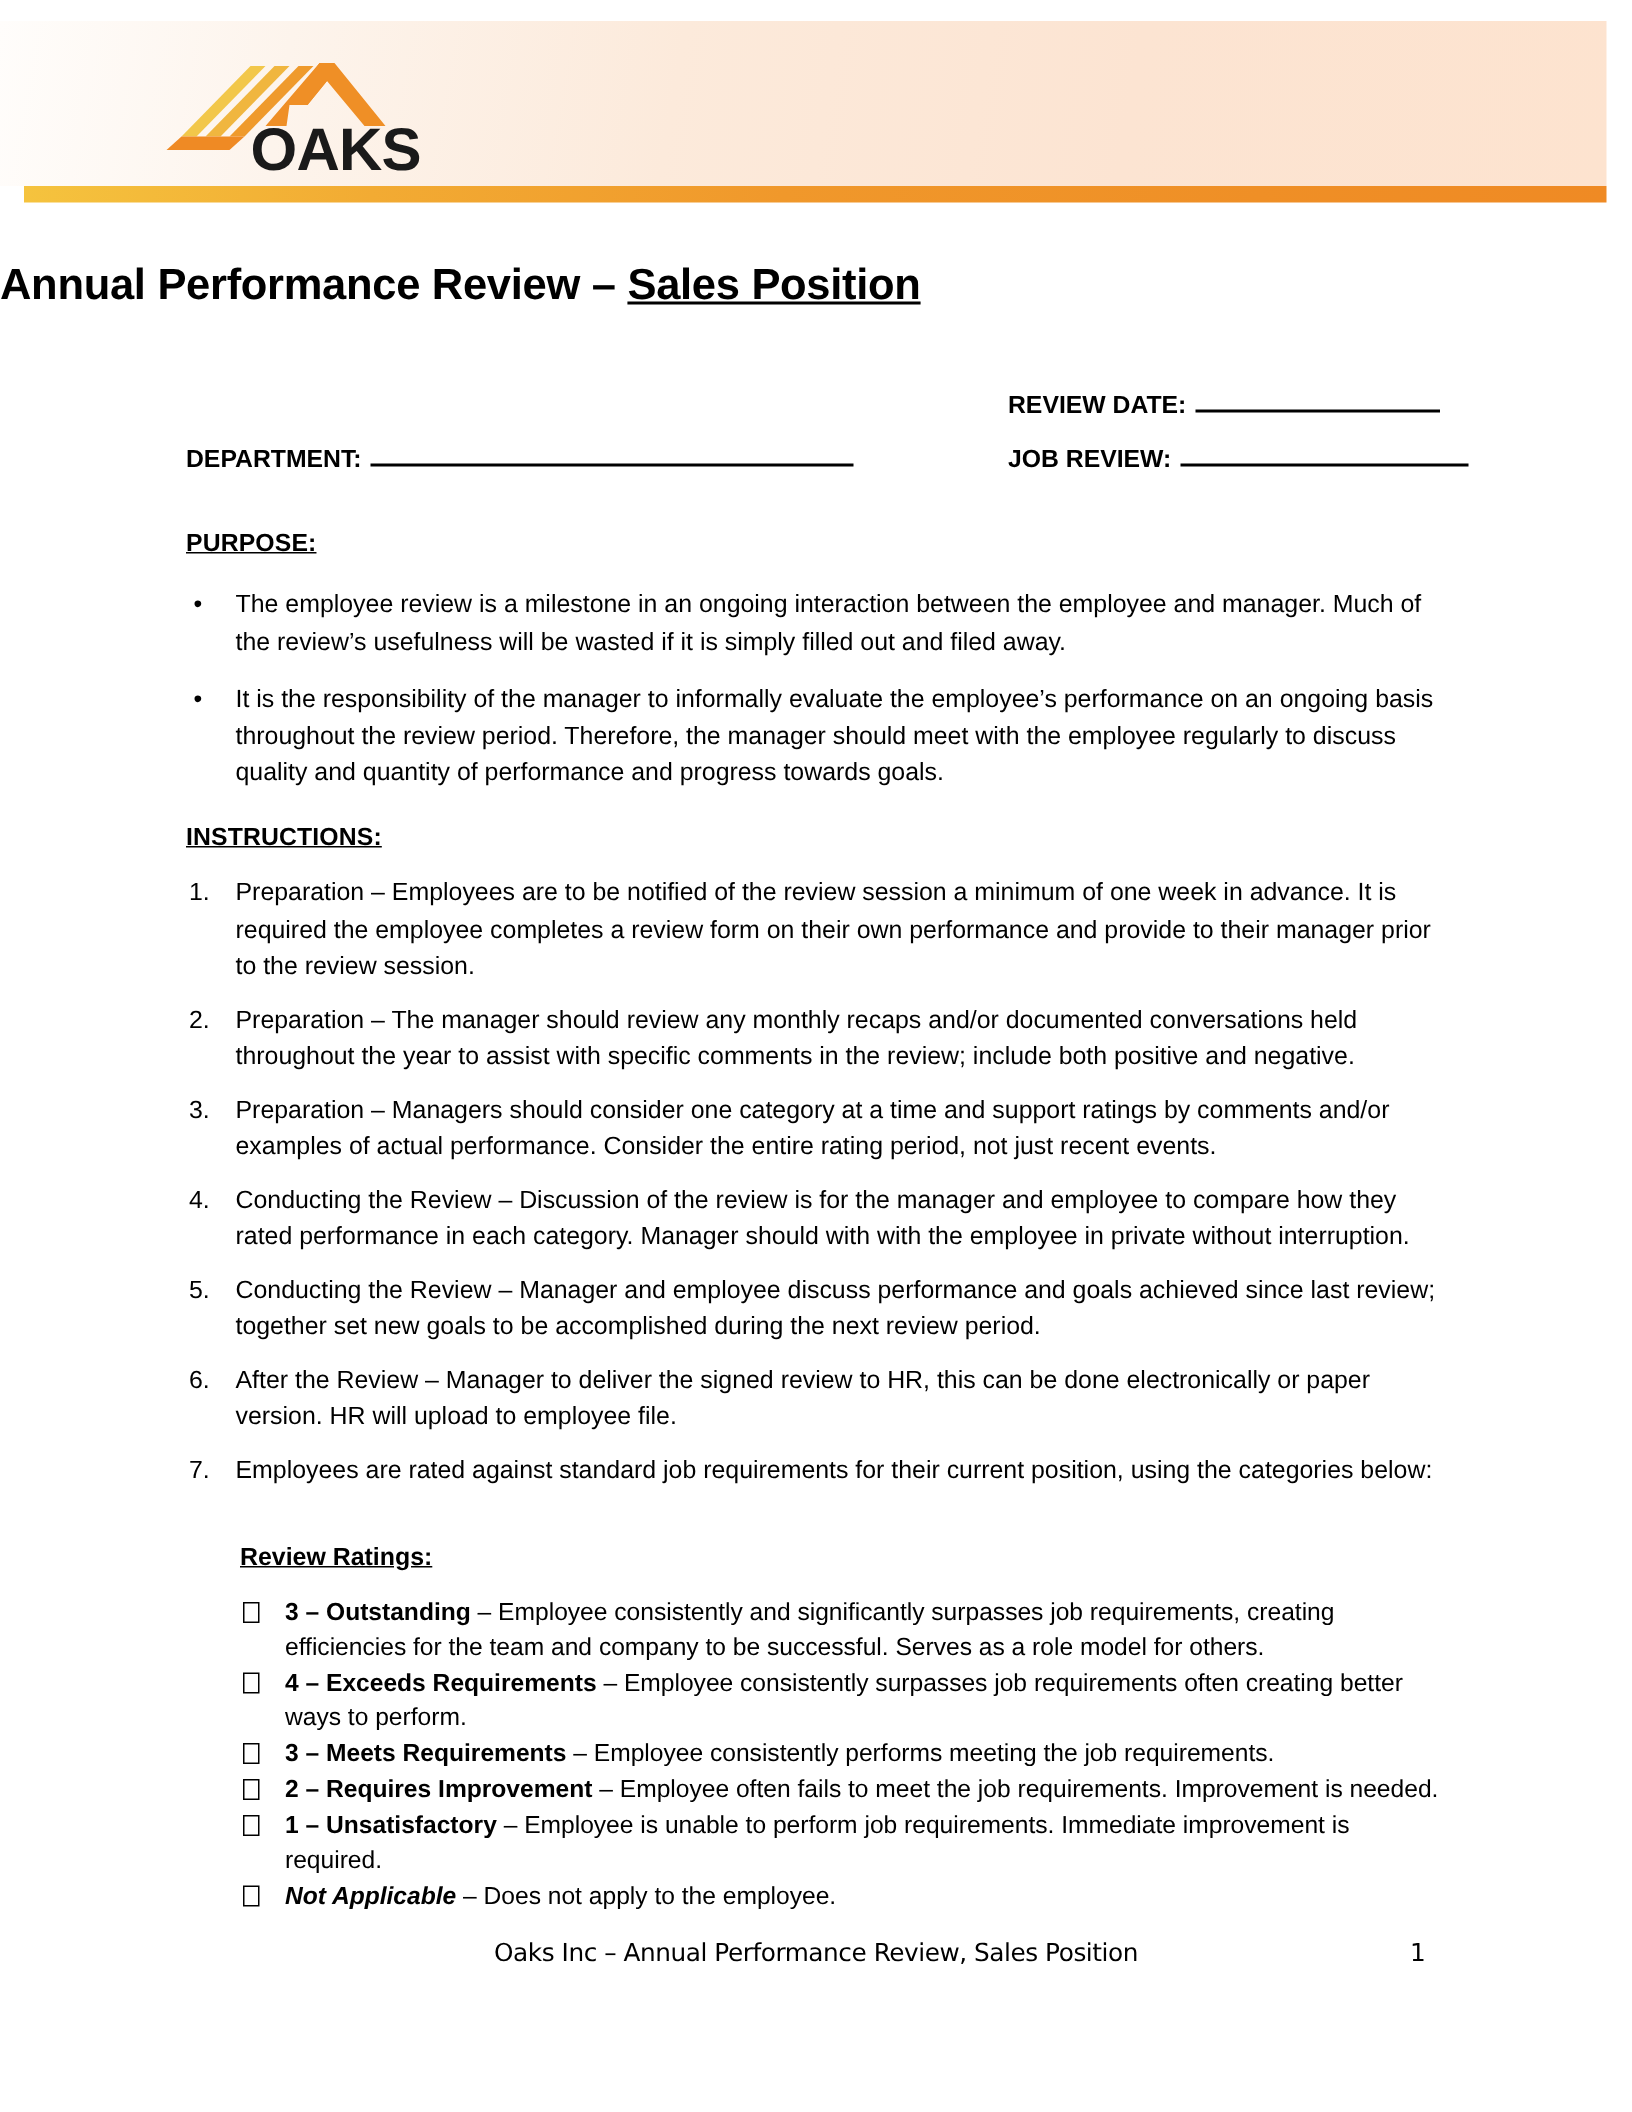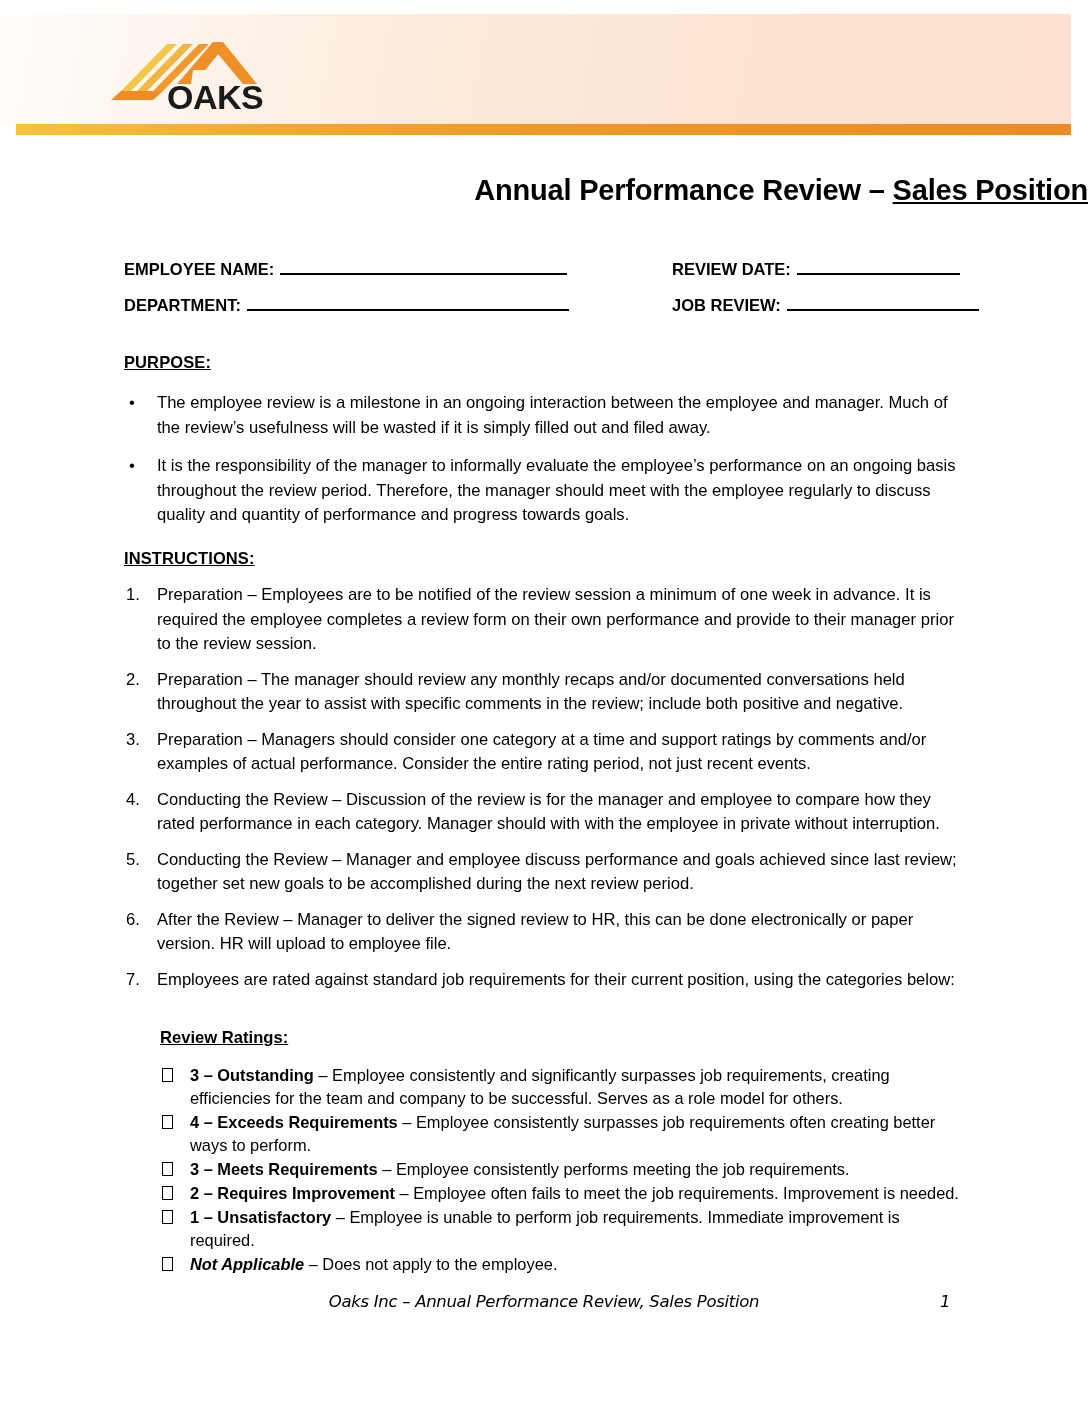--- a/index.html
+++ b/index.html
@@ -50,41 +50,41 @@
     left: 105px;
     top: 36px;
     width: 180px;
     height: 78px;
   }
   #logo svg { display: block; }
   #logo-word {
     position: absolute;
     left: 62px;
     top: 42px;
-    font-size: 34px;
+    font-size: 40px;
     font-weight: bold;
     letter-spacing: -0.5px;
     font-family: "Liberation Sans", sans-serif;
     color: #1a1a1a;
   }
 
   
   #page {
     position: absolute;
     left: 0;
     top: 0;
     width: 1088px;
   }
 
   #doc-title {
     position: absolute;
     left: 0;
     top: 174px;
     width: 1088px;
-    text-align: right;
+    text-align: left;
     font-size: 29px;
     font-weight: bold;
     letter-spacing: -0.2px;
   }
   #doc-title .underline { text-decoration: underline; }
 
   
   .field-row {
     position: absolute;
     left: 124px;
@@ -211,21 +211,20 @@
   .r-item b { font-weight: bold; }
   .r-item i { font-style: italic; font-weight: bold; }
 
   
   #footer {
     position: absolute;
     left: 0;
     top: 1292px;
     width: 1055px;
     height: 26px;
-    font-style: italic;
   }
   #footer-text {
     position: absolute;
     left: 0;
     width: 1088px;
     text-align: center;
     font-size: 16.5px;
     font-family: "DejaVu Sans", sans-serif;
     letter-spacing: -0.3px;
   }
@@ -255,24 +254,20 @@
 
       <polygon points="108,6 118,6 152,48 138,48 113,18 100,34 88,34" fill="#ef8f26"></polygon>
       <polygon points="88,34 100,34 113,18 113,6 108,6 72,48 86,48" fill="#ef8f26"></polygon>
     </svg>
     <div id="logo-word">OAKS</div>
   </div>
 
   <div id="doc-title"><span>Annual Performance Review – </span><span class="underline">Sales Position</span></div>
 
   <div class="field-row" id="field-row-1">
-    <div class="field" id="f-emp">
-      <span class="lbl">EMPLOYEE NAME:</span>
-      <span class="rule"></span>
-    </div>
     <div class="field" id="f-date">
       <span class="lbl">REVIEW DATE:</span>
       <span class="rule"></span>
     </div>
   </div>
 
   <div class="field-row" id="field-row-2">
     <div class="field" id="f-dept">
       <span class="lbl">DEPARTMENT:</span>
       <span class="rule"></span>

